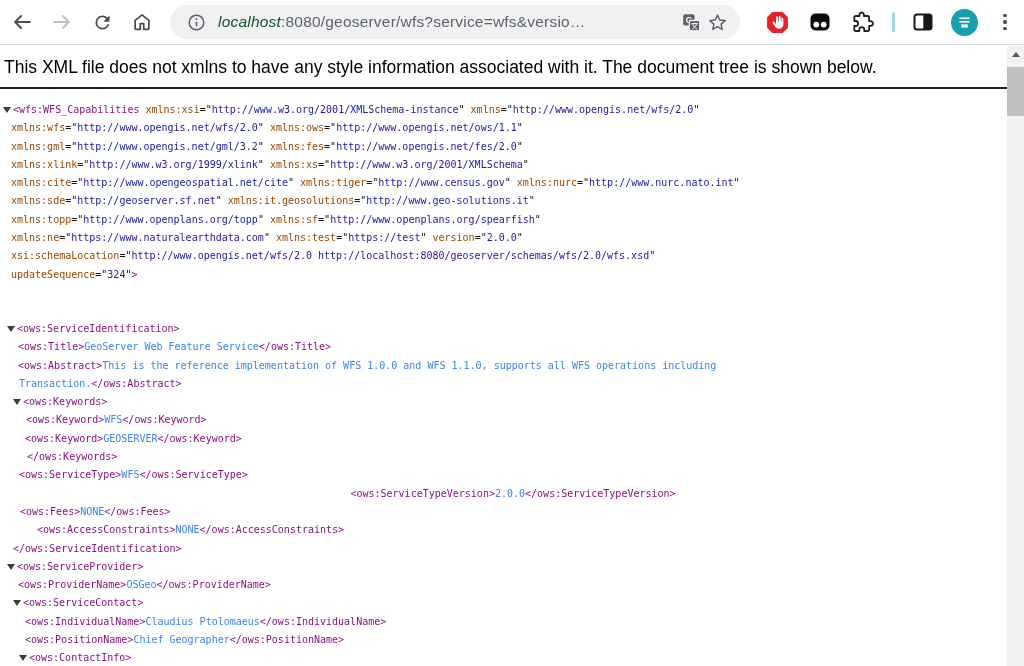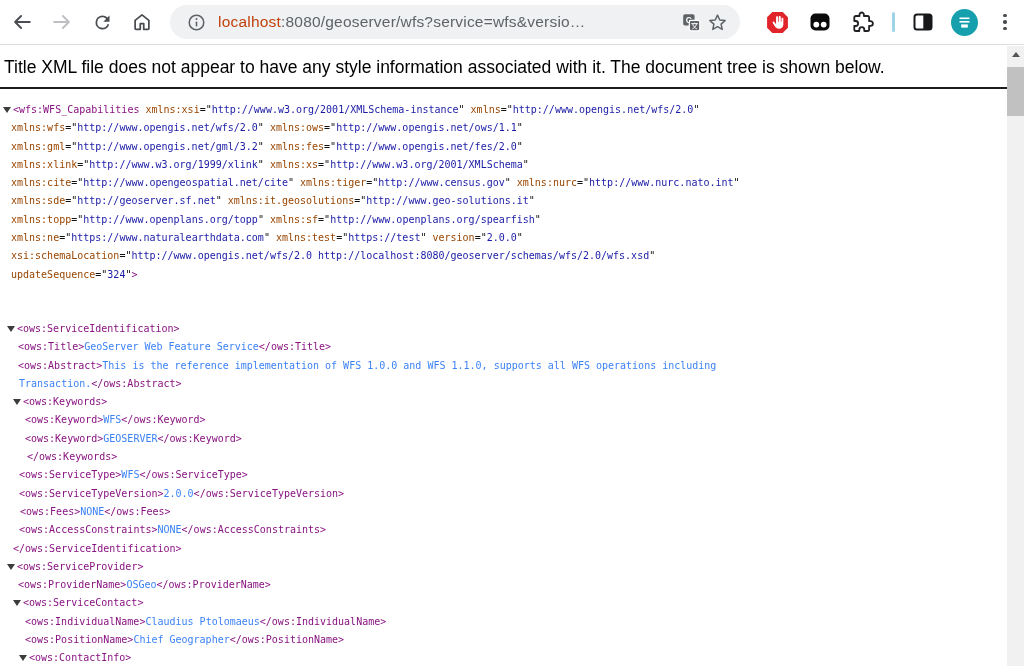--- a/index.html
+++ b/index.html
@@ -8,21 +8,21 @@
 
   
   .toolbar { height:45px; background:#fff; display:flex; align-items:center;
              padding-left:10px; border-bottom:1px solid #dadce0; }
   .navbtn { width:24px; height:24px; display:flex; align-items:center; justify-content:center;
             margin-right:16px; flex:0 0 auto; background:none; border:none; cursor:pointer; }
   .omnibox { width:570px; height:34px; background:#eff1f2; border-radius:17px;
              display:flex; align-items:center; padding:0 10px 0 13px; flex:0 0 auto; }
   .urltext { flex:1; font-size:15.5px; white-space:nowrap; overflow:hidden; margin-left:9px;
              letter-spacing:.2px; }
-  .url-host { color:#c2410c; }
+  .url-host { color:#14532d;font-style:italic; }
   .url-rest { color:#5f6368; }
   .omni-ic { flex:0 0 auto; display:flex; align-items:center; justify-content:center;
              width:26px; height:26px; background:none; border:none; cursor:pointer; }
   .extbtn { width:26px; height:26px; display:flex; align-items:center; justify-content:center;
             background:none; border:none; cursor:pointer; flex:0 0 auto; margin-left:17px; }
   .sep { width:3px; height:20px; border-radius:2px; background:#9ed3ea; margin-left:16px; flex:0 0 auto; }
   .avatar { width:27px; height:27px; border-radius:50%; background:#16a0ad;
             display:flex; align-items:center; justify-content:center; margin-left:15px;
             border:none; cursor:pointer; flex:0 0 auto; }
   .menu-dots { display:flex; flex-direction:column; gap:3px; margin-left:17px; padding:4px 8px;
@@ -138,44 +138,44 @@
     </svg>
   </button>
   <button class="menu-dots">
     <i></i>
       <i></i>
       <i></i>
   </button>
 </div>
 
 <div class="content">
-  <div class="notice">Title XML file does not appear to have any style information associated with it. The document tree is shown below.</div>
+  <div class="notice">This XML file does not xmlns to have any style information associated with it. The document tree is shown below.</div>
   <div class="xml">
       <div class="xline" style="padding-left: 3px;"><span class="xarrow"></span><span class="seg-t">&lt;wfs:WFS_Capabilities</span><span class="seg-q"> </span><span class="seg-a">xmlns:xsi</span><span class="seg-q">="</span><span class="seg-v">http://www.w3.org/2001/XMLSchema-instance</span><span class="seg-q">" </span><span class="seg-a">xmlns</span><span class="seg-q">="</span><span class="seg-v">http://www.opengis.net/wfs/2.0</span><span class="seg-q">"</span></div>
       <div class="xline" style="padding-left: 11px;"><span class="seg-a">xmlns:wfs</span><span class="seg-q">="</span><span class="seg-v">http://www.opengis.net/wfs/2.0</span><span class="seg-q">" </span><span class="seg-a">xmlns:ows</span><span class="seg-q">="</span><span class="seg-v">http://www.opengis.net/ows/1.1</span><span class="seg-q">"</span></div>
       <div class="xline" style="padding-left: 11px;"><span class="seg-a">xmlns:gml</span><span class="seg-q">="</span><span class="seg-v">http://www.opengis.net/gml/3.2</span><span class="seg-q">" </span><span class="seg-a">xmlns:fes</span><span class="seg-q">="</span><span class="seg-v">http://www.opengis.net/fes/2.0</span><span class="seg-q">"</span></div>
       <div class="xline" style="padding-left: 11px;"><span class="seg-a">xmlns:xlink</span><span class="seg-q">="</span><span class="seg-v">http://www.w3.org/1999/xlink</span><span class="seg-q">" </span><span class="seg-a">xmlns:xs</span><span class="seg-q">="</span><span class="seg-v">http://www.w3.org/2001/XMLSchema</span><span class="seg-q">"</span></div>
       <div class="xline" style="padding-left: 11px;"><span class="seg-a">xmlns:cite</span><span class="seg-q">="</span><span class="seg-v">http://www.opengeospatial.net/cite</span><span class="seg-q">" </span><span class="seg-a">xmlns:tiger</span><span class="seg-q">="</span><span class="seg-v">http://www.census.gov</span><span class="seg-q">" </span><span class="seg-a">xmlns:nurc</span><span class="seg-q">="</span><span class="seg-v">http://www.nurc.nato.int</span><span class="seg-q">"</span></div>
       <div class="xline" style="padding-left: 11px;"><span class="seg-a">xmlns:sde</span><span class="seg-q">="</span><span class="seg-v">http://geoserver.sf.net</span><span class="seg-q">" </span><span class="seg-a">xmlns:it.geosolutions</span><span class="seg-q">="</span><span class="seg-v">http://www.geo-solutions.it</span><span class="seg-q">"</span></div>
       <div class="xline" style="padding-left: 11px;"><span class="seg-a">xmlns:topp</span><span class="seg-q">="</span><span class="seg-v">http://www.openplans.org/topp</span><span class="seg-q">" </span><span class="seg-a">xmlns:sf</span><span class="seg-q">="</span><span class="seg-v">http://www.openplans.org/spearfish</span><span class="seg-q">"</span></div>
       <div class="xline" style="padding-left: 11px;"><span class="seg-a">xmlns:ne</span><span class="seg-q">="</span><span class="seg-v">https://www.naturalearthdata.com</span><span class="seg-q">" </span><span class="seg-a">xmlns:test</span><span class="seg-q">="</span><span class="seg-v">https://test</span><span class="seg-q">" </span><span class="seg-a">version</span><span class="seg-q">="</span><span class="seg-v">2.0.0</span><span class="seg-q">"</span></div>
       <div class="xline" style="padding-left: 11px;"><span class="seg-a">xsi:schemaLocation</span><span class="seg-q">="</span><span class="seg-v">http://www.opengis.net/wfs/2.0 http://localhost:8080/geoserver/schemas/wfs/2.0/wfs.xsd</span><span class="seg-q">"</span></div>
       <div class="xline" style="padding-left: 11px;"><span class="seg-a">updateSequence</span><span class="seg-q">="</span><span class="seg-v">324</span><span class="seg-q">"</span><span class="seg-t">&gt;</span></div>
       <div class="xline" style="padding-left: 7px; margin-top: 36px;"><span class="xarrow"></span><span class="seg-t">&lt;ows:ServiceIdentification&gt;</span></div>
       <div class="xline" style="padding-left: 18px;"><span class="seg-t">&lt;ows:Title&gt;</span><span class="seg-x">GeoServer Web Feature Service</span><span class="seg-t">&lt;/ows:Title&gt;</span></div>
       <div class="xline" style="padding-left: 18px;"><span class="seg-t">&lt;ows:Abstract&gt;</span><span class="seg-x">This is the reference implementation of WFS 1.0.0 and WFS 1.1.0, supports all WFS operations including</span></div>
       <div class="xline" style="padding-left: 19px;"><span class="seg-x">Transaction.</span><span class="seg-t">&lt;/ows:Abstract&gt;</span></div>
       <div class="xline" style="padding-left: 13px;"><span class="xarrow"></span><span class="seg-t">&lt;ows:Keywords&gt;</span></div>
-      <div class="xline" style="padding-left: 25px;"><span class="seg-t">&lt;ows:Keyword&gt;</span><span class="seg-x">WFS</span><span class="seg-t">&lt;/ows:Keyword&gt;</span></div>
+      <div class="xline" style="padding-left: 17px; margin-left: 9px;"><span class="seg-t">&lt;ows:Keyword&gt;</span><span class="seg-x">WFS</span><span class="seg-t">&lt;/ows:Keyword&gt;</span></div>
       <div class="xline" style="padding-left: 25px;"><span class="seg-t">&lt;ows:Keyword&gt;</span><span class="seg-x">GEOSERVER</span><span class="seg-t">&lt;/ows:Keyword&gt;</span></div>
       <div class="xline" style="padding-left: 27px;"><span class="seg-t">&lt;/ows:Keywords&gt;</span></div>
       <div class="xline" style="padding-left: 19px;"><span class="seg-t">&lt;ows:ServiceType&gt;</span><span class="seg-x">WFS</span><span class="seg-t">&lt;/ows:ServiceType&gt;</span></div>
-      <div class="xline" style="padding-left: 19px;"><span class="seg-t">&lt;ows:ServiceTypeVersion&gt;</span><span class="seg-x">2.0.0</span><span class="seg-t">&lt;/ows:ServiceTypeVersion&gt;</span></div>
+      <div class="xline" style="padding-left: 19px; text-align: center;"><span class="seg-t">&lt;ows:ServiceTypeVersion&gt;</span><span class="seg-x">2.0.0</span><span class="seg-t">&lt;/ows:ServiceTypeVersion&gt;</span></div>
       <div class="xline" style="padding-left: 20px;"><span class="seg-t">&lt;ows:Fees&gt;</span><span class="seg-x">NONE</span><span class="seg-t">&lt;/ows:Fees&gt;</span></div>
-      <div class="xline" style="padding-left: 19px;"><span class="seg-t">&lt;ows:AccessConstraints&gt;</span><span class="seg-x">NONE</span><span class="seg-t">&lt;/ows:AccessConstraints&gt;</span></div>
+      <div class="xline" style="padding-left: 37px;"><span class="seg-t">&lt;ows:AccessConstraints&gt;</span><span class="seg-x">NONE</span><span class="seg-t">&lt;/ows:AccessConstraints&gt;</span></div>
       <div class="xline" style="padding-left: 13px;"><span class="seg-t">&lt;/ows:ServiceIdentification&gt;</span></div>
       <div class="xline" style="padding-left: 7px;"><span class="xarrow"></span><span class="seg-t">&lt;ows:ServiceProvider&gt;</span></div>
       <div class="xline" style="padding-left: 18px;"><span class="seg-t">&lt;ows:ProviderName&gt;</span><span class="seg-x">OSGeo</span><span class="seg-t">&lt;/ows:ProviderName&gt;</span></div>
       <div class="xline" style="padding-left: 13px;"><span class="xarrow"></span><span class="seg-t">&lt;ows:ServiceContact&gt;</span></div>
       <div class="xline" style="padding-left: 25px;"><span class="seg-t">&lt;ows:IndividualName&gt;</span><span class="seg-x">Claudius Ptolomaeus</span><span class="seg-t">&lt;/ows:IndividualName&gt;</span></div>
       <div class="xline" style="padding-left: 25px;"><span class="seg-t">&lt;ows:PositionName&gt;</span><span class="seg-x">Chief Geographer</span><span class="seg-t">&lt;/ows:PositionName&gt;</span></div>
       <div class="xline" style="padding-left: 19px;"><span class="xarrow"></span><span class="seg-t">&lt;ows:ContactInfo&gt;</span></div>
     </div>
 </div>
 

